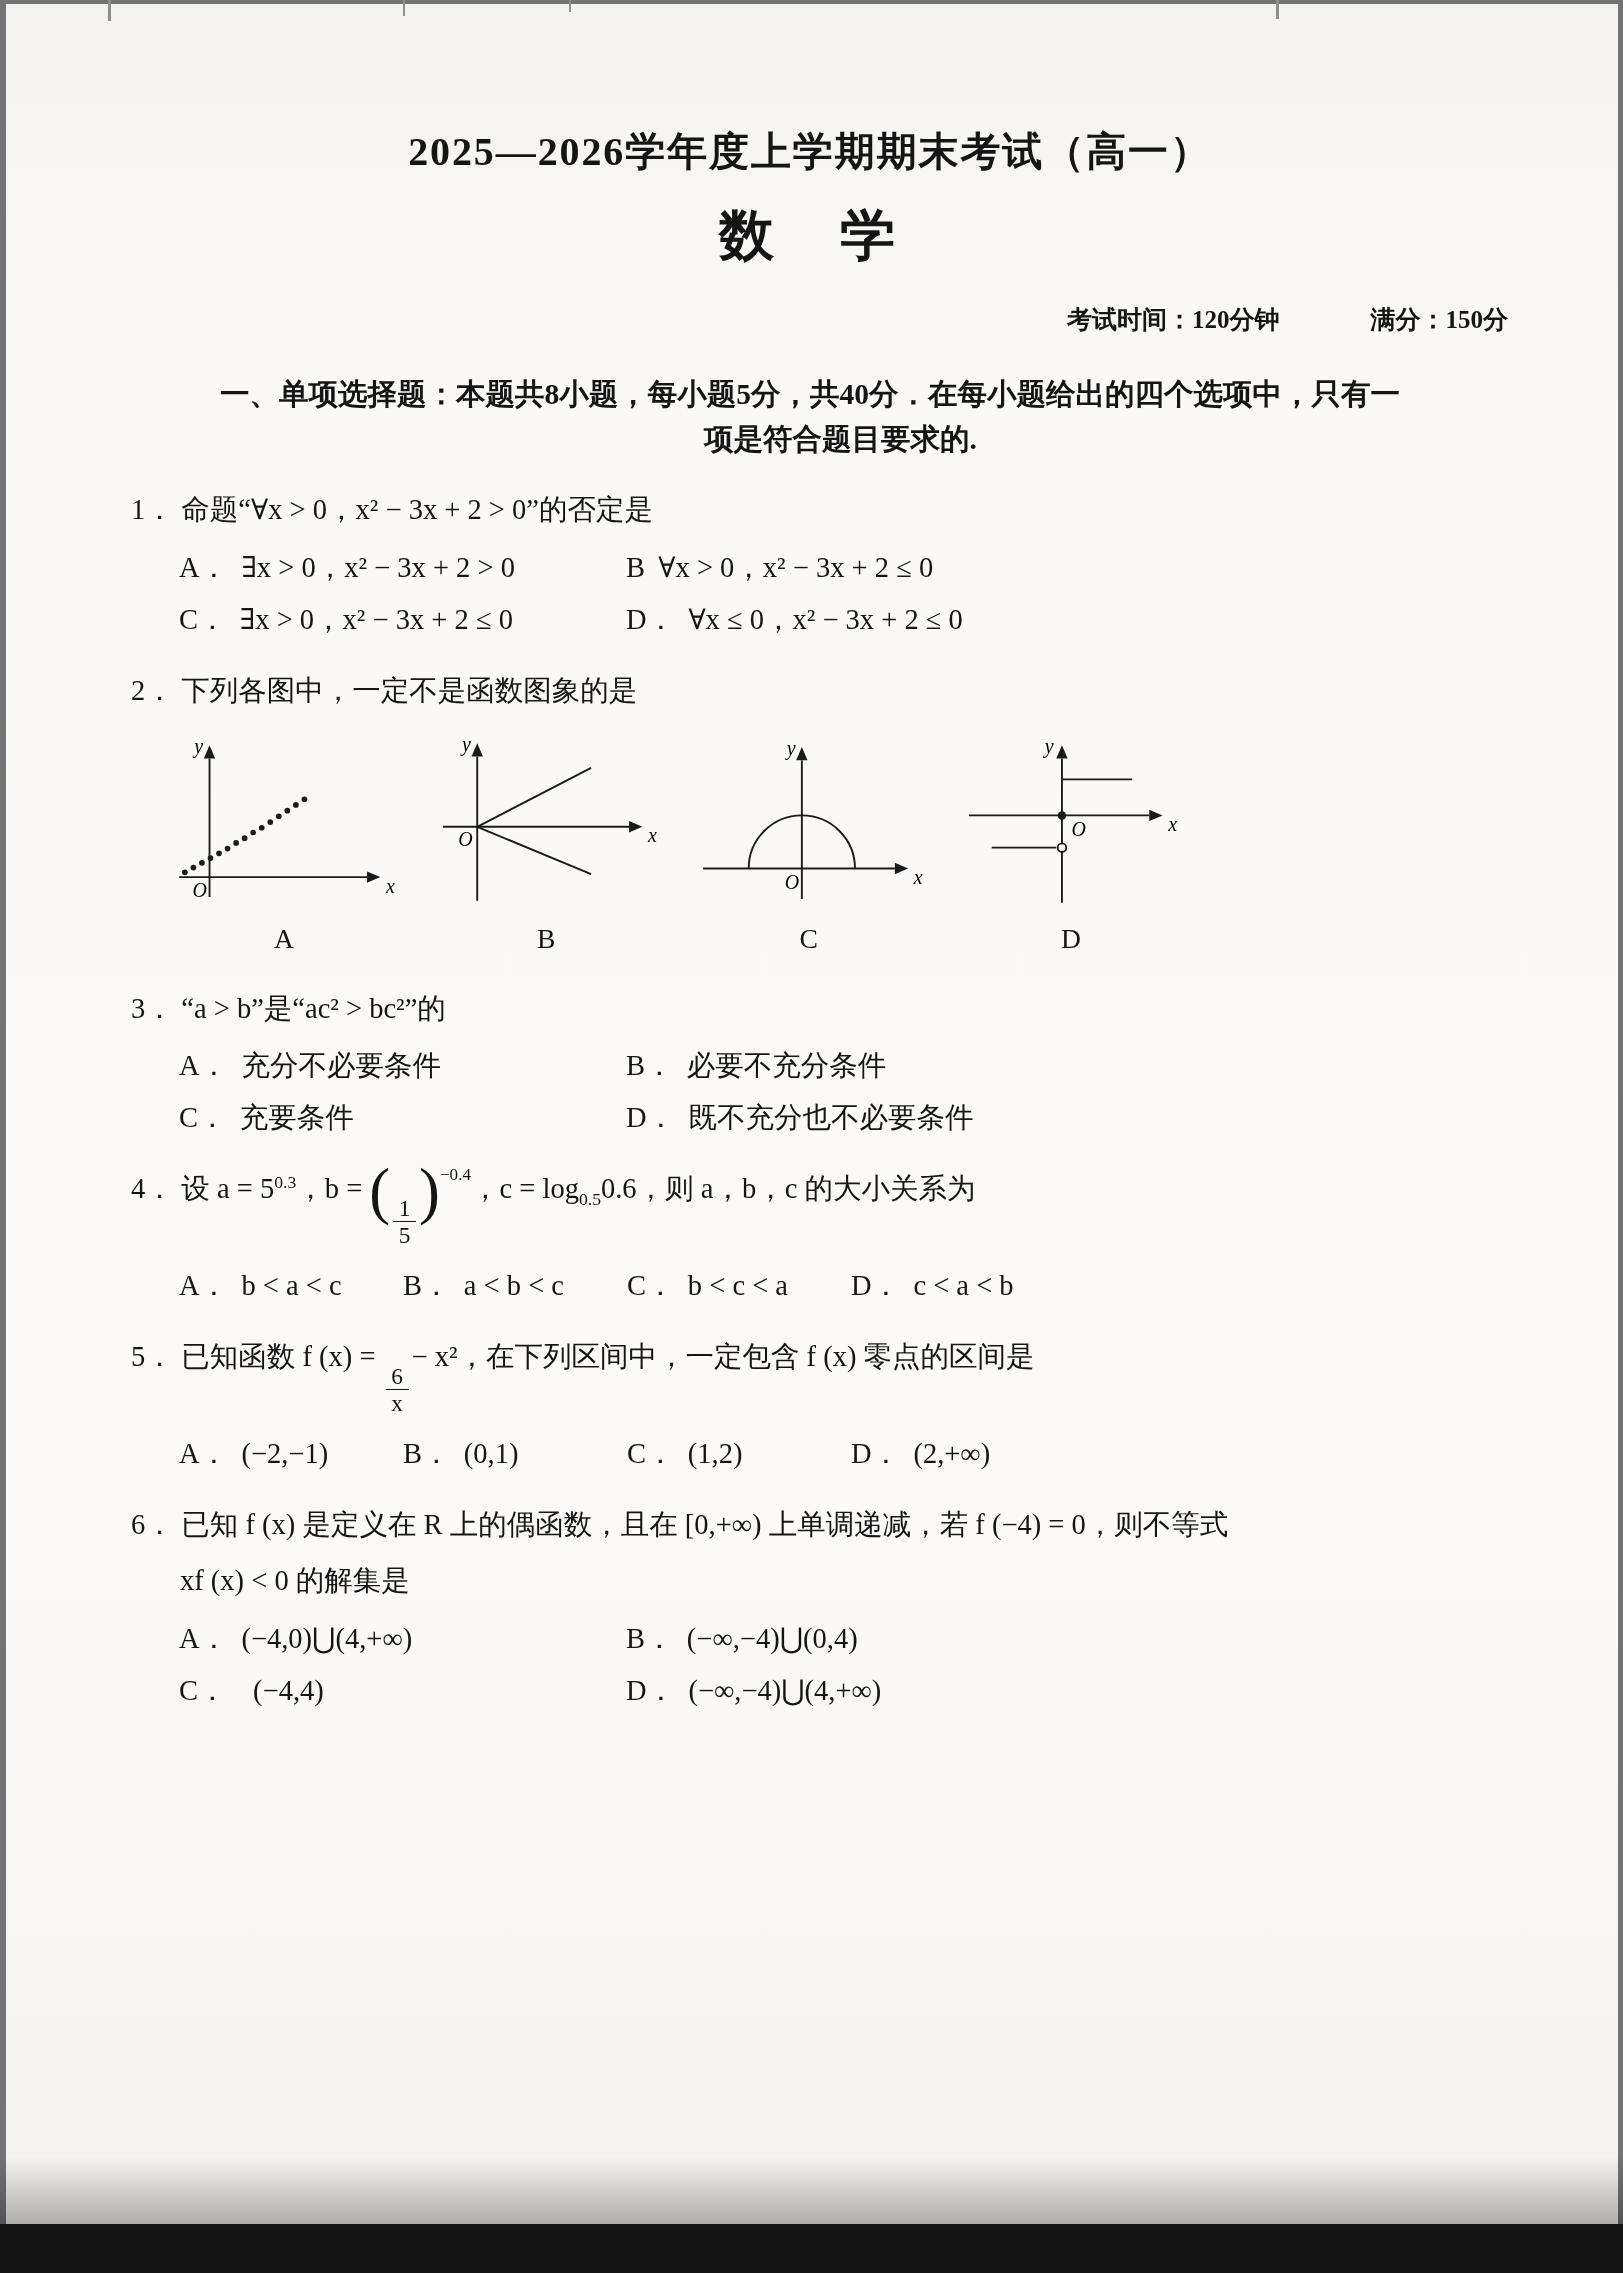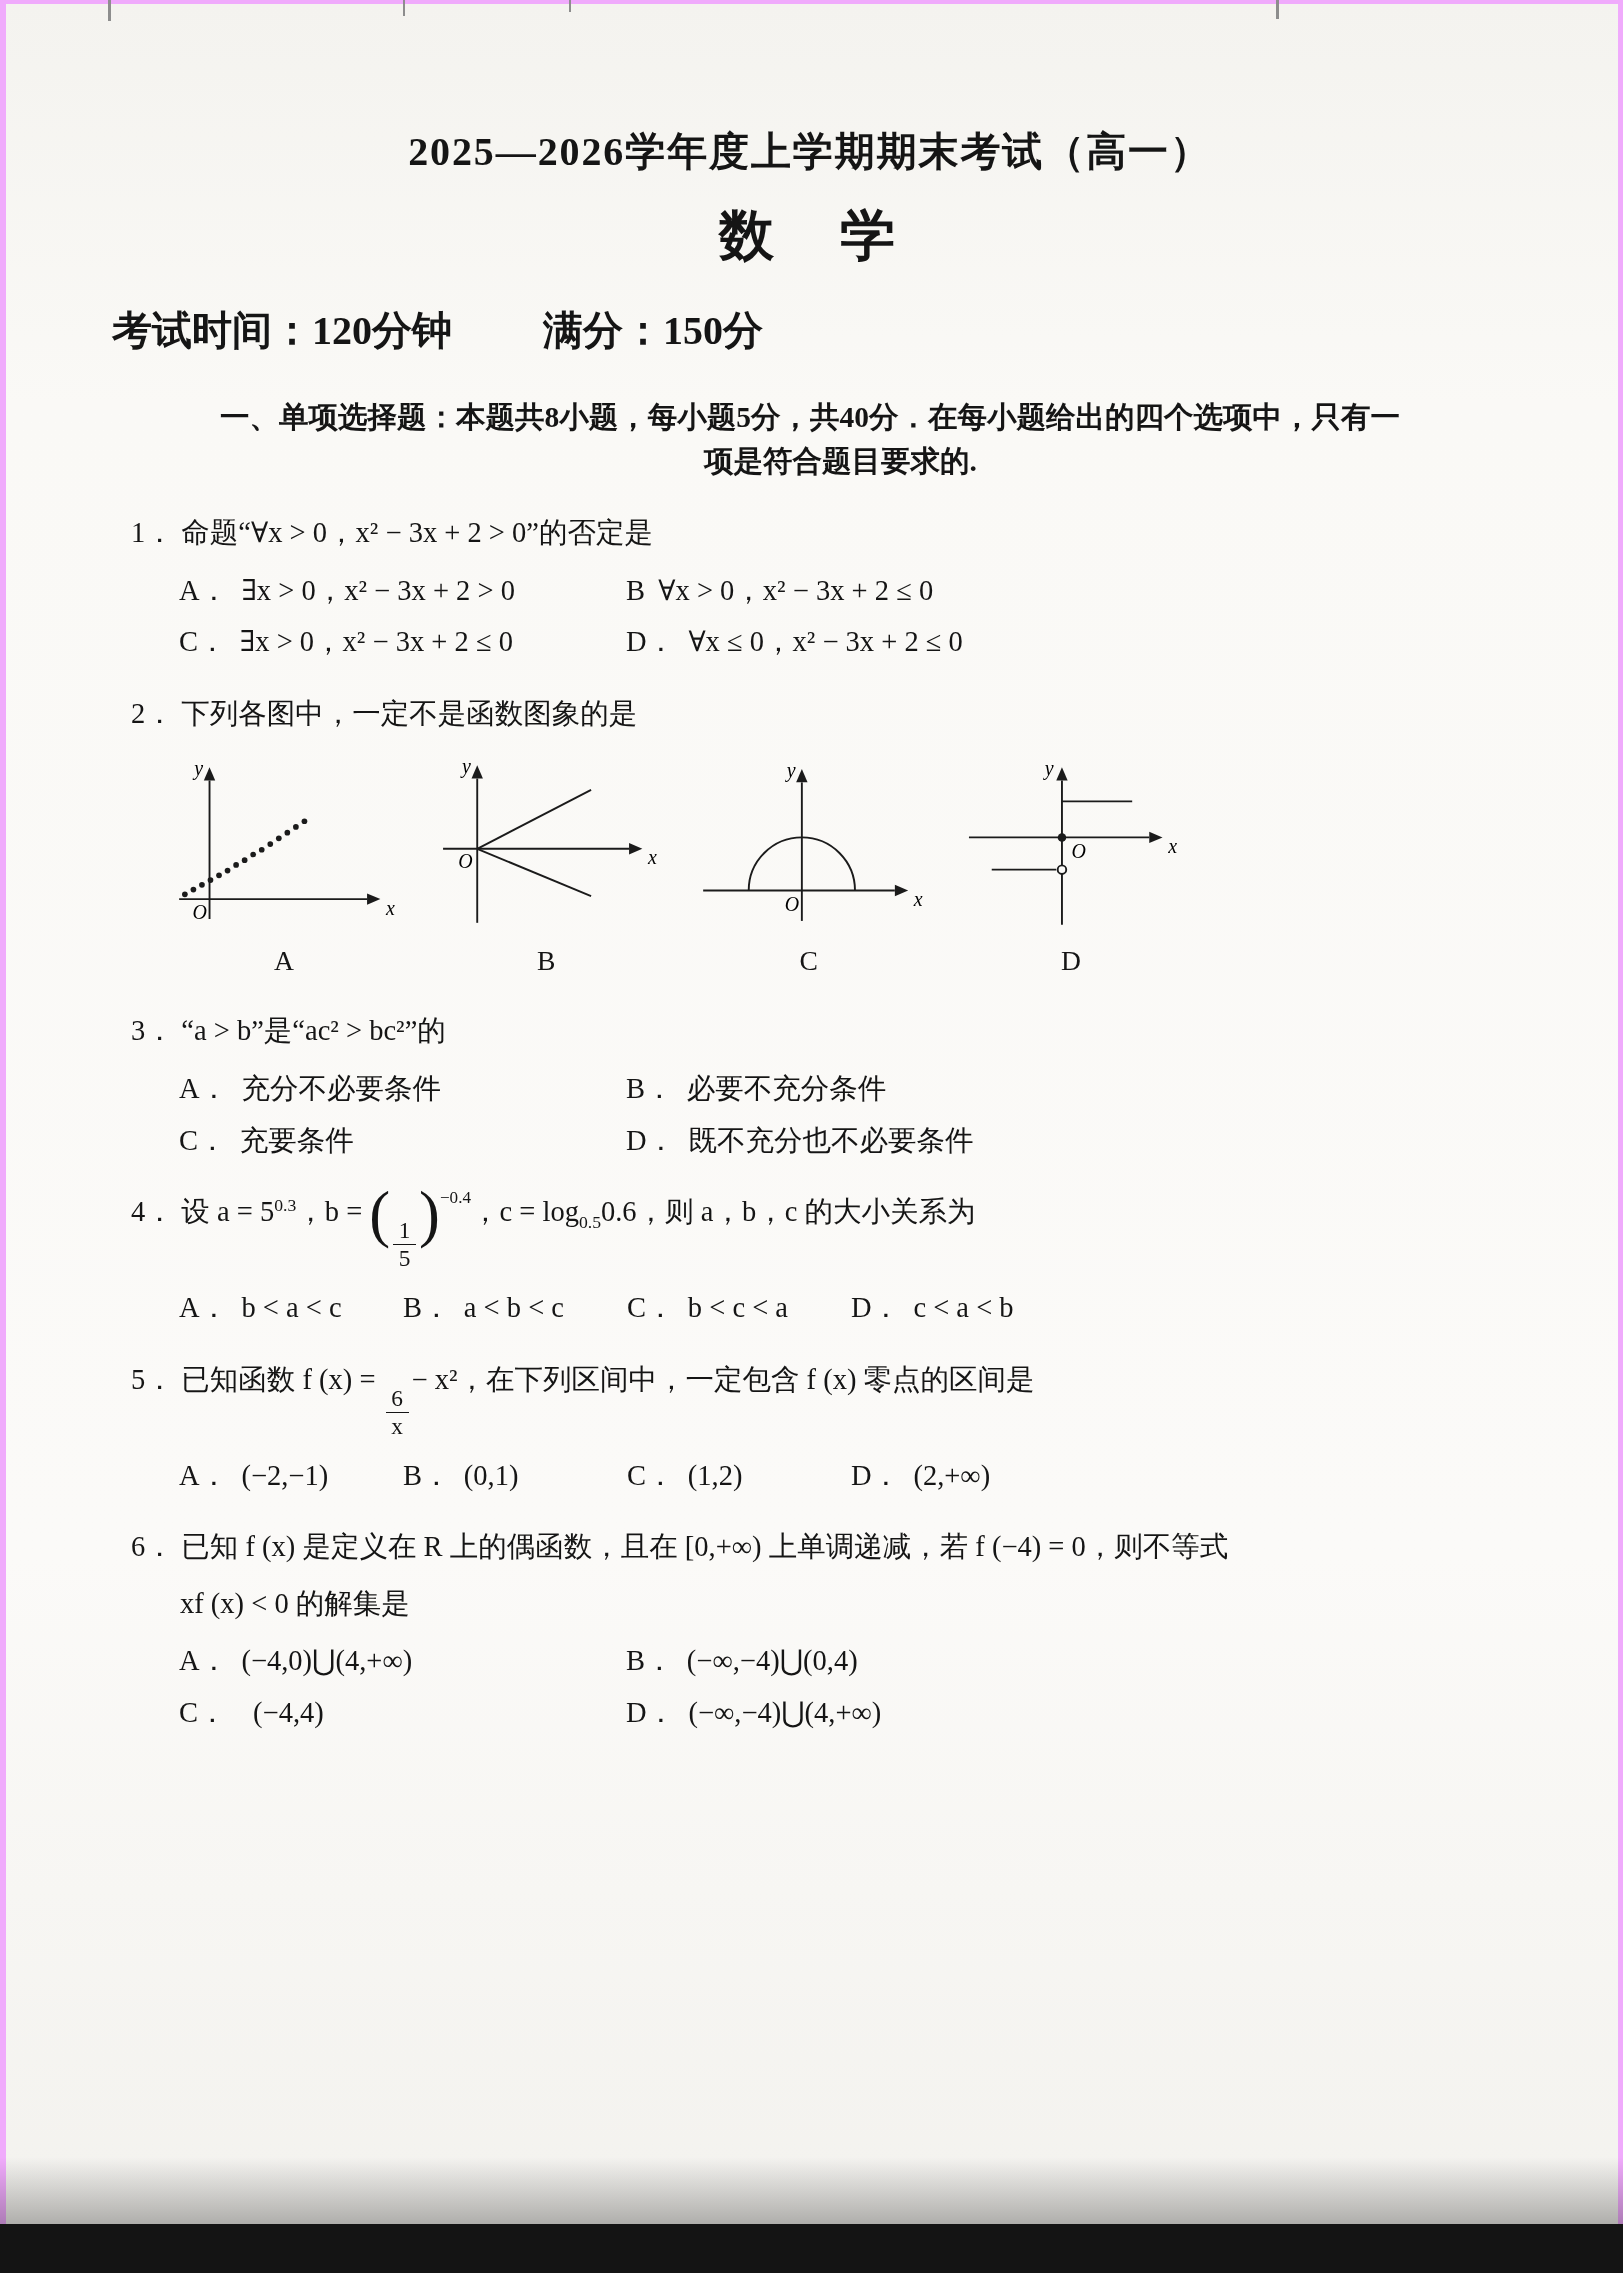--- a/index.html
+++ b/index.html
@@ -1,29 +1,29 @@
 <!DOCTYPE html>
 <html style="font-size:15px"><head>
 <meta charset="utf-8">
 <style>
   html,body{margin:0;padding:0;background:#c9c7c3;}
-  .photo{position:relative;width:1624px;height:2273px;background:#f0abfc;overflow:hidden;
+  .photo{position:relative;width:1624px;height:2273px;background:#737373;overflow:hidden;
          font-family:"Liberation Serif","DejaVu Serif",serif;color:#151515;}
   .paper{position:absolute;left:5.7px;top:3.8px;right:5.7px;bottom:49px;
          background:linear-gradient(180deg,#f4f3ef 0%,#faf9f6 18%,#fbfaf8 70%,#f3f2ee 100%);}
   .bottom-shade{position:absolute;left:0;right:0;bottom:49px;height:67px;
          background:linear-gradient(to bottom,rgba(0,0,0,0),rgba(0,0,0,0.28));}
   .photo-edge{position:absolute;left:0;right:0;bottom:0;height:49px;background:#141414;}
   .edge-mark{position:absolute;top:0;background:#8d8d8d;}
 
   .content{position:absolute;left:112px;top:122px;width:1396px;font-size:28.5px;line-height:1.5;}
 
   .title{font-size:40px;font-weight:700;text-align:center;letter-spacing:1.9px;}
   .subject{font-size:55px;font-weight:700;text-align:center;margin-top:13.3px;letter-spacing:5.7px;}
-  .meta{font-size:40px;font-weight:700;text-align:left;margin-top:23px;}
+  .meta{font-size:25px;font-weight:700;text-align:right;margin-top:23px;}
   .meta .gap{display:inline-block;width:91px;}
 
   .section-head{font-weight:700;font-size:29.5px;margin-top:34px;text-align:center;}
   .section-head .l2{margin-left:61px;}
 
   .q{margin-top:28.5px;margin-left:19px;}
   .stem{font-size:28.5px;}
   .qnum{margin-right:7.6px;}
   .math{font-family:"Liberation Serif","DejaVu Serif",serif;}
 

